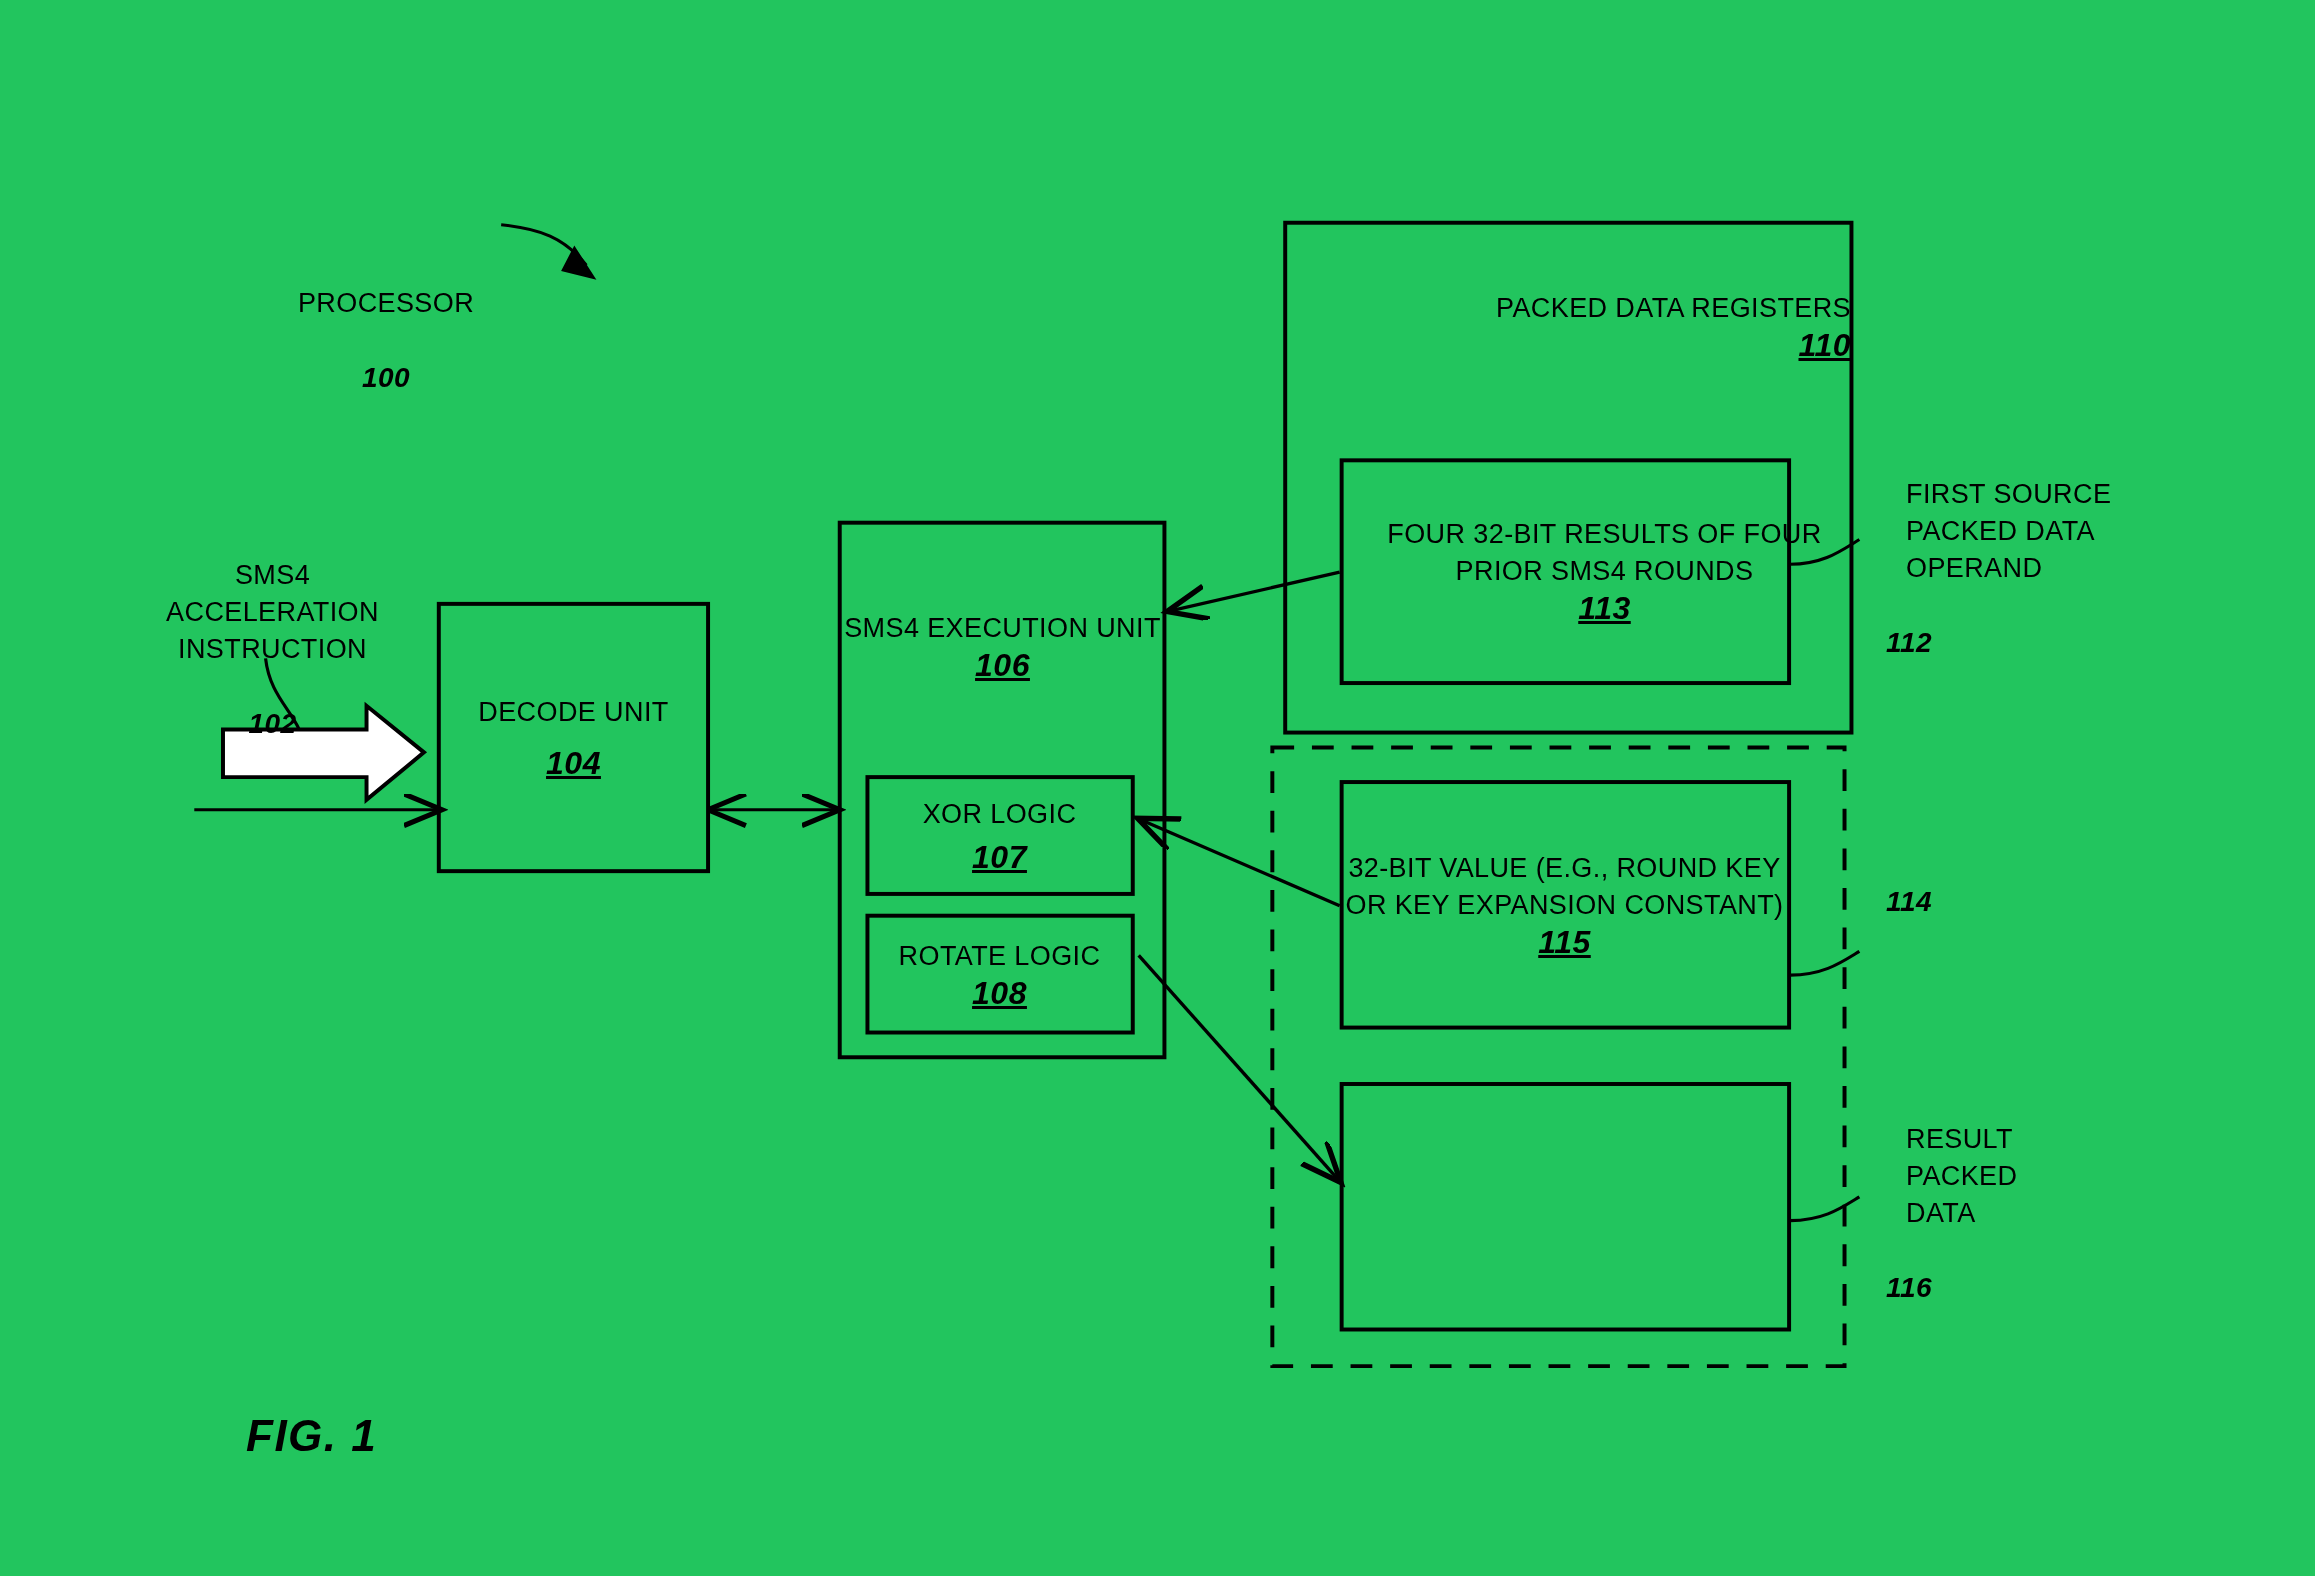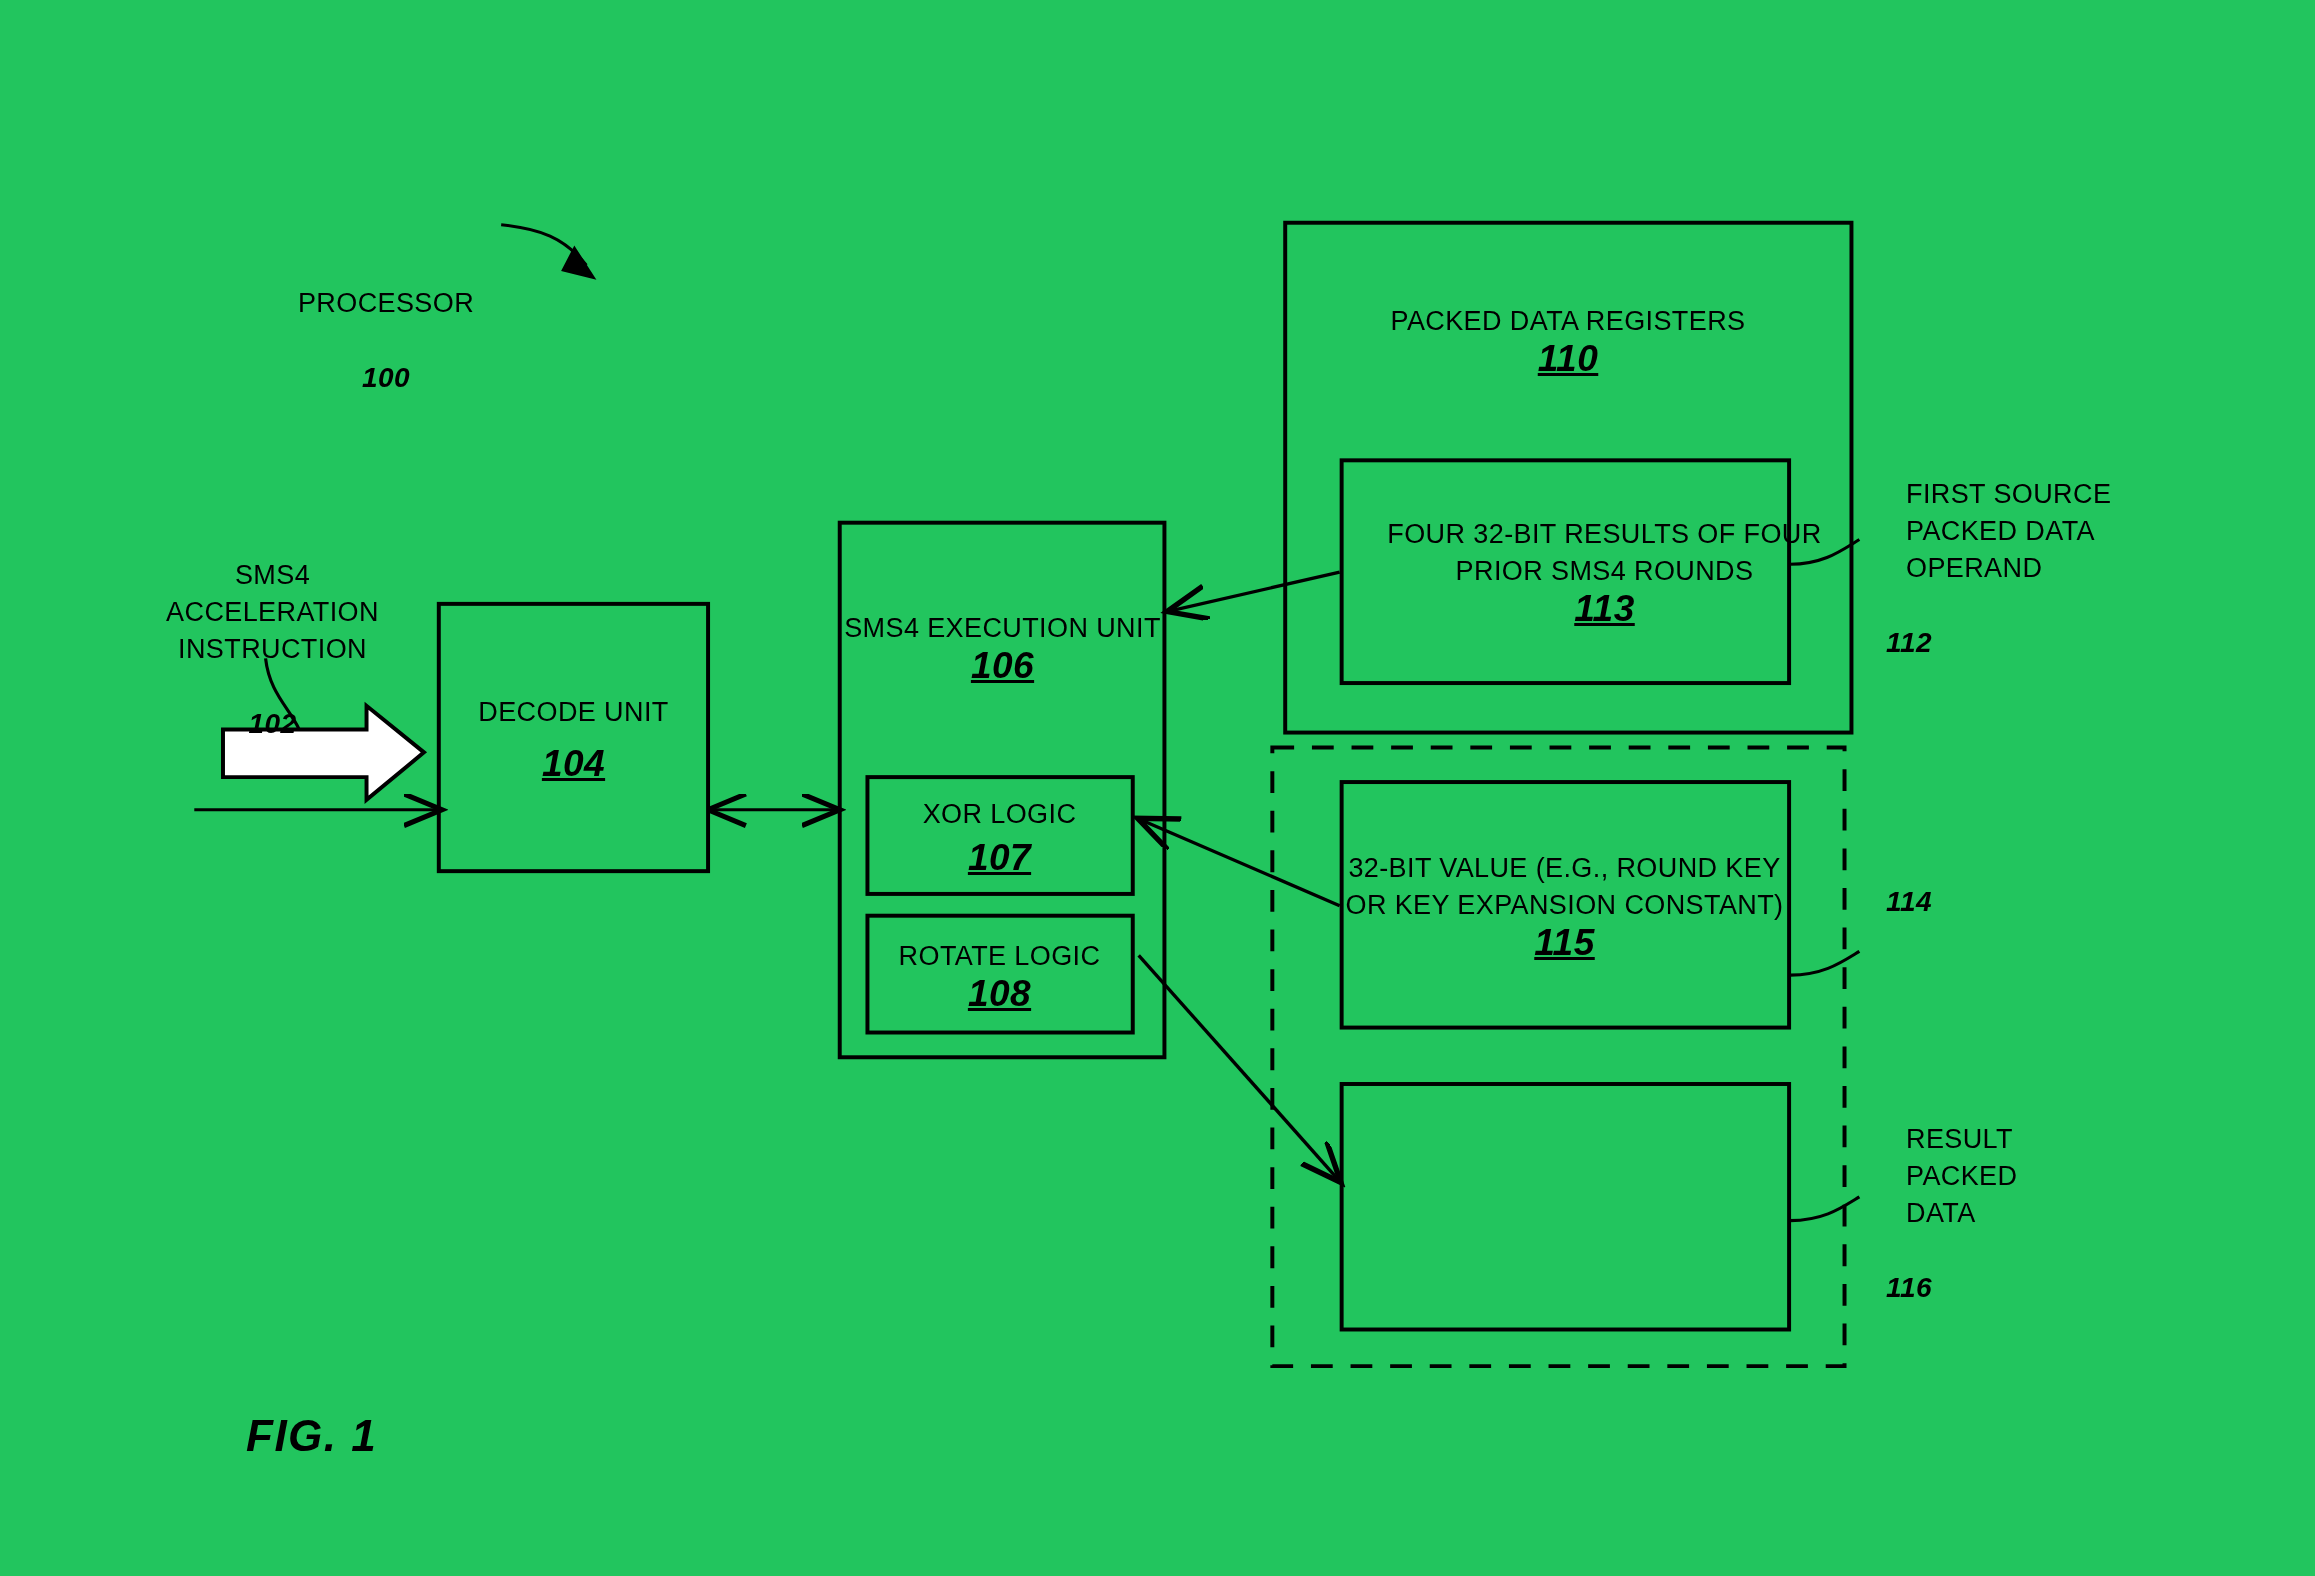--- a/index.html
+++ b/index.html
@@ -42,21 +42,21 @@
     justify-content: center;
     text-align: center;
     font-size: 27px;
     line-height: 37px;
     letter-spacing: 0.4px;
   }
   .ref {
     font-style: italic;
     font-weight: bold;
     text-decoration: underline;
-    font-size: 37px;
+    font-size: 32px;
     letter-spacing: 0.5px;
   }
   .refplain {
     font-style: italic;
     font-weight: bold;
     font-size: 28px;
     letter-spacing: 0.5px;
   }
   .gap { height: 14px; }
   .figcap {
@@ -154,21 +154,21 @@
   <div class="boxtext" style="left:867px; top:777px; width:265px; height:117px;gap:6px;">
     <div>XOR LOGIC</div>
     <div class="ref">107</div>
   </div>
 
   <div class="boxtext" style="left:867px; top:916px; width:265px; height:117px;">
     <div>ROTATE LOGIC</div>
     <div class="ref">108</div>
   </div>
 
-  <div class="boxtext" style="left:1285px; top:290px; width:566px; height:99px;">
+  <div class="boxtext" style="left:1285px; top:277px; width:566px; height:99px;align-items:flex-end;">
     <div>PACKED DATA REGISTERS</div>
     <div class="ref">110</div>
   </div>
 
   <div class="boxtext" style="left:1341px; top:460px; width:447px; height:223px;padding-left:40px;">
     <div>FOUR 32-BIT RESULTS
 OF FOUR PRIOR SMS4
 ROUNDS</div>
     <div class="ref">113</div>
   </div>

